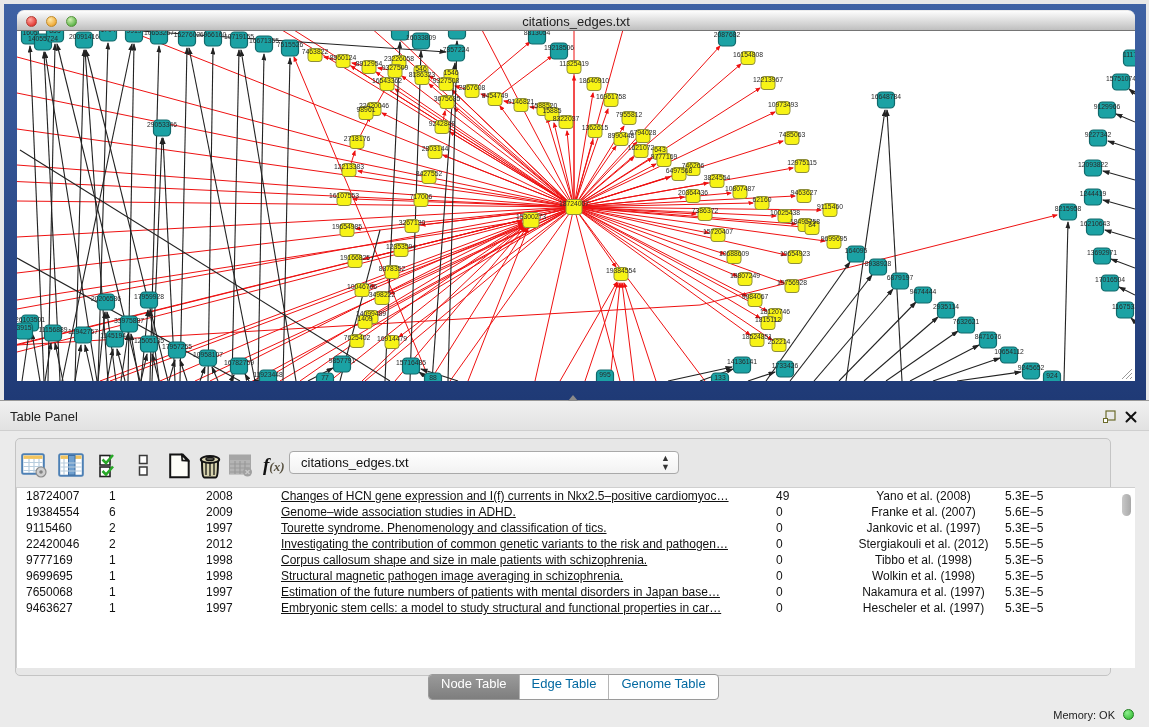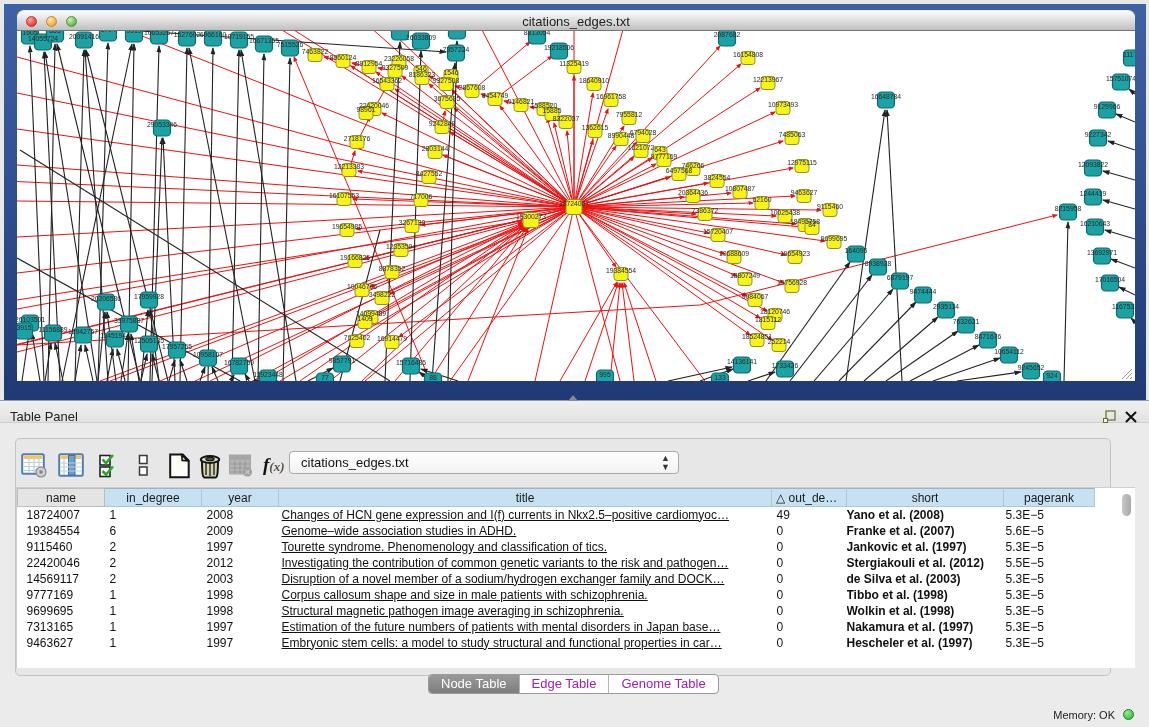--- a/index.html
+++ b/index.html
@@ -1,36 +1,36 @@
 <!DOCTYPE html>
 <html><head><meta charset="utf-8"><style>
 *{margin:0;padding:0;box-sizing:border-box;}
 body{width:1149px;height:727px;font-family:"Liberation Sans",sans-serif;position:relative;overflow:hidden;background:#ebebeb;}
 #top{position:absolute;left:0;top:0;width:1149px;height:400px;background:#e8e8e8;}
 #desktop{position:absolute;left:4px;top:4px;width:1142px;height:396px;background:linear-gradient(#3f62a4,#1f3a76);}
 #titlebar{position:absolute;left:17px;top:10px;width:1118px;height:21px;background:linear-gradient(#fdfdfd,#cfcfcf 75%,#bfbfbf);border-bottom:1px solid #757575;border-top:1px solid #ececec;border-radius:7px 7px 0 0;}
 #titlebar .t{position:absolute;left:0;right:0;top:3px;text-align:center;font-size:13px;color:#222;}
 .tl{position:absolute;top:5px;width:11px;height:11px;border-radius:50%;}
 #canvas{position:absolute;left:17px;top:31px;width:1118px;height:350px;background:#fff;overflow:hidden;}
-#phead{position:absolute;left:0;top:400px;width:1149px;height:23px;background:linear-gradient(#f0f0f0,#e2e2e2);border-top:1px solid #999;border-bottom:1px solid #cfcfcf;}
+#phead{position:absolute;left:0;top:400px;width:1149px;height:31px;background:linear-gradient(#f0f0f0,#e2e2e2);border-top:1px solid #999;border-bottom:1px solid #cfcfcf;}
 #phead .t{position:absolute;left:10px;top:8px;font-size:13px;color:#222;}
 #pbody{position:absolute;left:0;top:432px;width:1149px;height:295px;background:#ebebeb;}
 #container{position:absolute;left:15px;top:6px;width:1096px;height:238px;background:#e7e7e7;border:1px solid #c4c4c4;border-radius:5px;}
 #combo{position:absolute;left:273px;top:12px;width:390px;height:23px;background:linear-gradient(#ffffff,#f2f2f2);border:1px solid #a9a9a9;border-radius:4px;font-size:13px;color:#111;line-height:21px;padding-left:11px;}
 #combo .arr{position:absolute;right:8px;top:2px;font-size:9px;color:#333;line-height:9px;}
 table{position:absolute;left:0px;top:0px;border-collapse:collapse;table-layout:fixed;width:1077px;background:#fff;font-size:12px;}
 th{background:#c6e1f2;border:1px solid #b0c6d2;border-top:1px solid #9eb4c0;font-weight:normal;font-size:12px;color:#1a1a1a;height:18px;padding:0;}
 th.c0{background:#e4e4e4;border:1px solid #bdbdbd;}
 td{height:16px;padding:0 2px 0 0;color:#111;white-space:nowrap;overflow:hidden;}
-td.c0{padding-left:9px;}td.c1{padding-left:5px;}td.c2{padding-left:5px;}td.c3{padding-left:3px;text-decoration:underline;}td.c4{padding-left:5px;}td.c5{font-weight:bold;}td.c6{padding-left:2px;}
+td.c0{padding-left:9px;}td.c1{padding-left:5px;}td.c2{padding-left:5px;}td.c3{padding-left:3px;text-decoration:underline;}td.c4{padding-left:5px;}td.c5{text-align:center;}td.c6{padding-left:2px;}
 #tablewrap{position:absolute;left:0px;top:48px;width:1119px;height:181px;background:#fff;overflow:hidden;border-top:1px solid #cfcfcf;border-left:1px solid #cfcfcf;}
 #scroll{position:absolute;right:3px;top:2px;width:10px;height:176px;}
 #thumb{position:absolute;left:0;top:4px;width:9px;height:22px;background:linear-gradient(90deg,#c8c8c8,#a8a8a8);border-radius:5px;}
-#tabs{position:absolute;left:428px;top:242px;height:20px;display:flex;border:1px solid #9a9a9a;border-radius:4px;overflow:hidden;background:#fff;}
-#tabs div{font-size:13px;padding:1px 12px 0 12px;color:#a21caf;}
+#tabs{position:absolute;left:428px;top:242px;height:26px;display:flex;border:1px solid #9a9a9a;border-radius:4px;overflow:hidden;background:#fff;}
+#tabs div{font-size:13px;padding:1px 12px 0 12px;color:#0369a1;}
 #tabs .sel{background:linear-gradient(#9a9a9a,#7e7e7e);color:#fff;}
 #tabs .sep{width:1px;padding:0;background:#b5b5b5;}
 #status{position:absolute;right:34px;top:277px;font-size:11px;color:#222;}
 #memdot{position:absolute;right:15px;top:277px;width:11px;height:11px;border-radius:50%;background:radial-gradient(circle at 35% 30%,#8ef08e,#28b428);border:1px solid #1e7e1e;}
 .ticon{position:absolute;top:14px;}
 </style></head><body>
 <div id="top">
   <div id="desktop"></div>
   <div id="canvas">
       <svg id="net" width="1118" height="350" viewBox="17 31 1118 350" style="position:absolute;left:0;top:0;">
@@ -614,29 +614,20 @@
       <colgroup>
             <col style="width:87px">
             <col style="width:97px">
             <col style="width:77px">
             <col style="width:493px">
             <col style="width:75px">
             <col style="width:157px">
             <col style="width:91px">
           </colgroup>
       <tbody>
-            <tr>
-              <th class="c0">name</th>
-              <th>in_degree</th>
-              <th>year</th>
-              <th>title</th>
-              <th style="text-align:left;padding-left:4px;">△ out_de…</th>
-              <th>short</th>
-              <th>pagerank</th>
-            </tr>
       <tr>
               <td class="c0">18724007</td>
               <td class="c1">1</td>
               <td class="c2">2008</td>
               <td class="c3">Changes of HCN gene expression and I(f) currents in Nkx2.5–positive cardiomyoc…</td>
               <td class="c4">49</td>
               <td class="c5">Yano et al. (2008)</td>
               <td class="c6">5.3E−5</td>
             </tr>
             <tr>
@@ -660,48 +651,39 @@
             <tr>
               <td class="c0">22420046</td>
               <td class="c1">2</td>
               <td class="c2">2012</td>
               <td class="c3">Investigating the contribution of common genetic variants to the risk and pathogen…</td>
               <td class="c4">0</td>
               <td class="c5">Stergiakouli et al. (2012)</td>
               <td class="c6">5.5E−5</td>
             </tr>
             <tr>
-              <td class="c0">14569117</td>
-              <td class="c1">2</td>
-              <td class="c2">2003</td>
-              <td class="c3">Disruption of a novel member of a sodium/hydrogen exchanger family and DOCK…</td>
-              <td class="c4">0</td>
-              <td class="c5">de Silva et al. (2003)</td>
-              <td class="c6">5.3E−5</td>
-            </tr>
-            <tr>
               <td class="c0">9777169</td>
               <td class="c1">1</td>
               <td class="c2">1998</td>
               <td class="c3">Corpus callosum shape and size in male patients with schizophrenia.</td>
               <td class="c4">0</td>
               <td class="c5">Tibbo et al. (1998)</td>
               <td class="c6">5.3E−5</td>
             </tr>
             <tr>
               <td class="c0">9699695</td>
               <td class="c1">1</td>
               <td class="c2">1998</td>
               <td class="c3">Structural magnetic pathogen image averaging in schizophrenia.</td>
               <td class="c4">0</td>
               <td class="c5">Wolkin et al. (1998)</td>
               <td class="c6">5.3E−5</td>
             </tr>
             <tr>
-              <td class="c0">7313165</td>
+              <td class="c0">7650068</td>
               <td class="c1">1</td>
               <td class="c2">1997</td>
               <td class="c3">Estimation of the future numbers of patients with mental disorders in Japan base…</td>
               <td class="c4">0</td>
               <td class="c5">Nakamura et al. (1997)</td>
               <td class="c6">5.3E−5</td>
             </tr>
             <tr>
               <td class="c0">9463627</td>
               <td class="c1">1</td>

